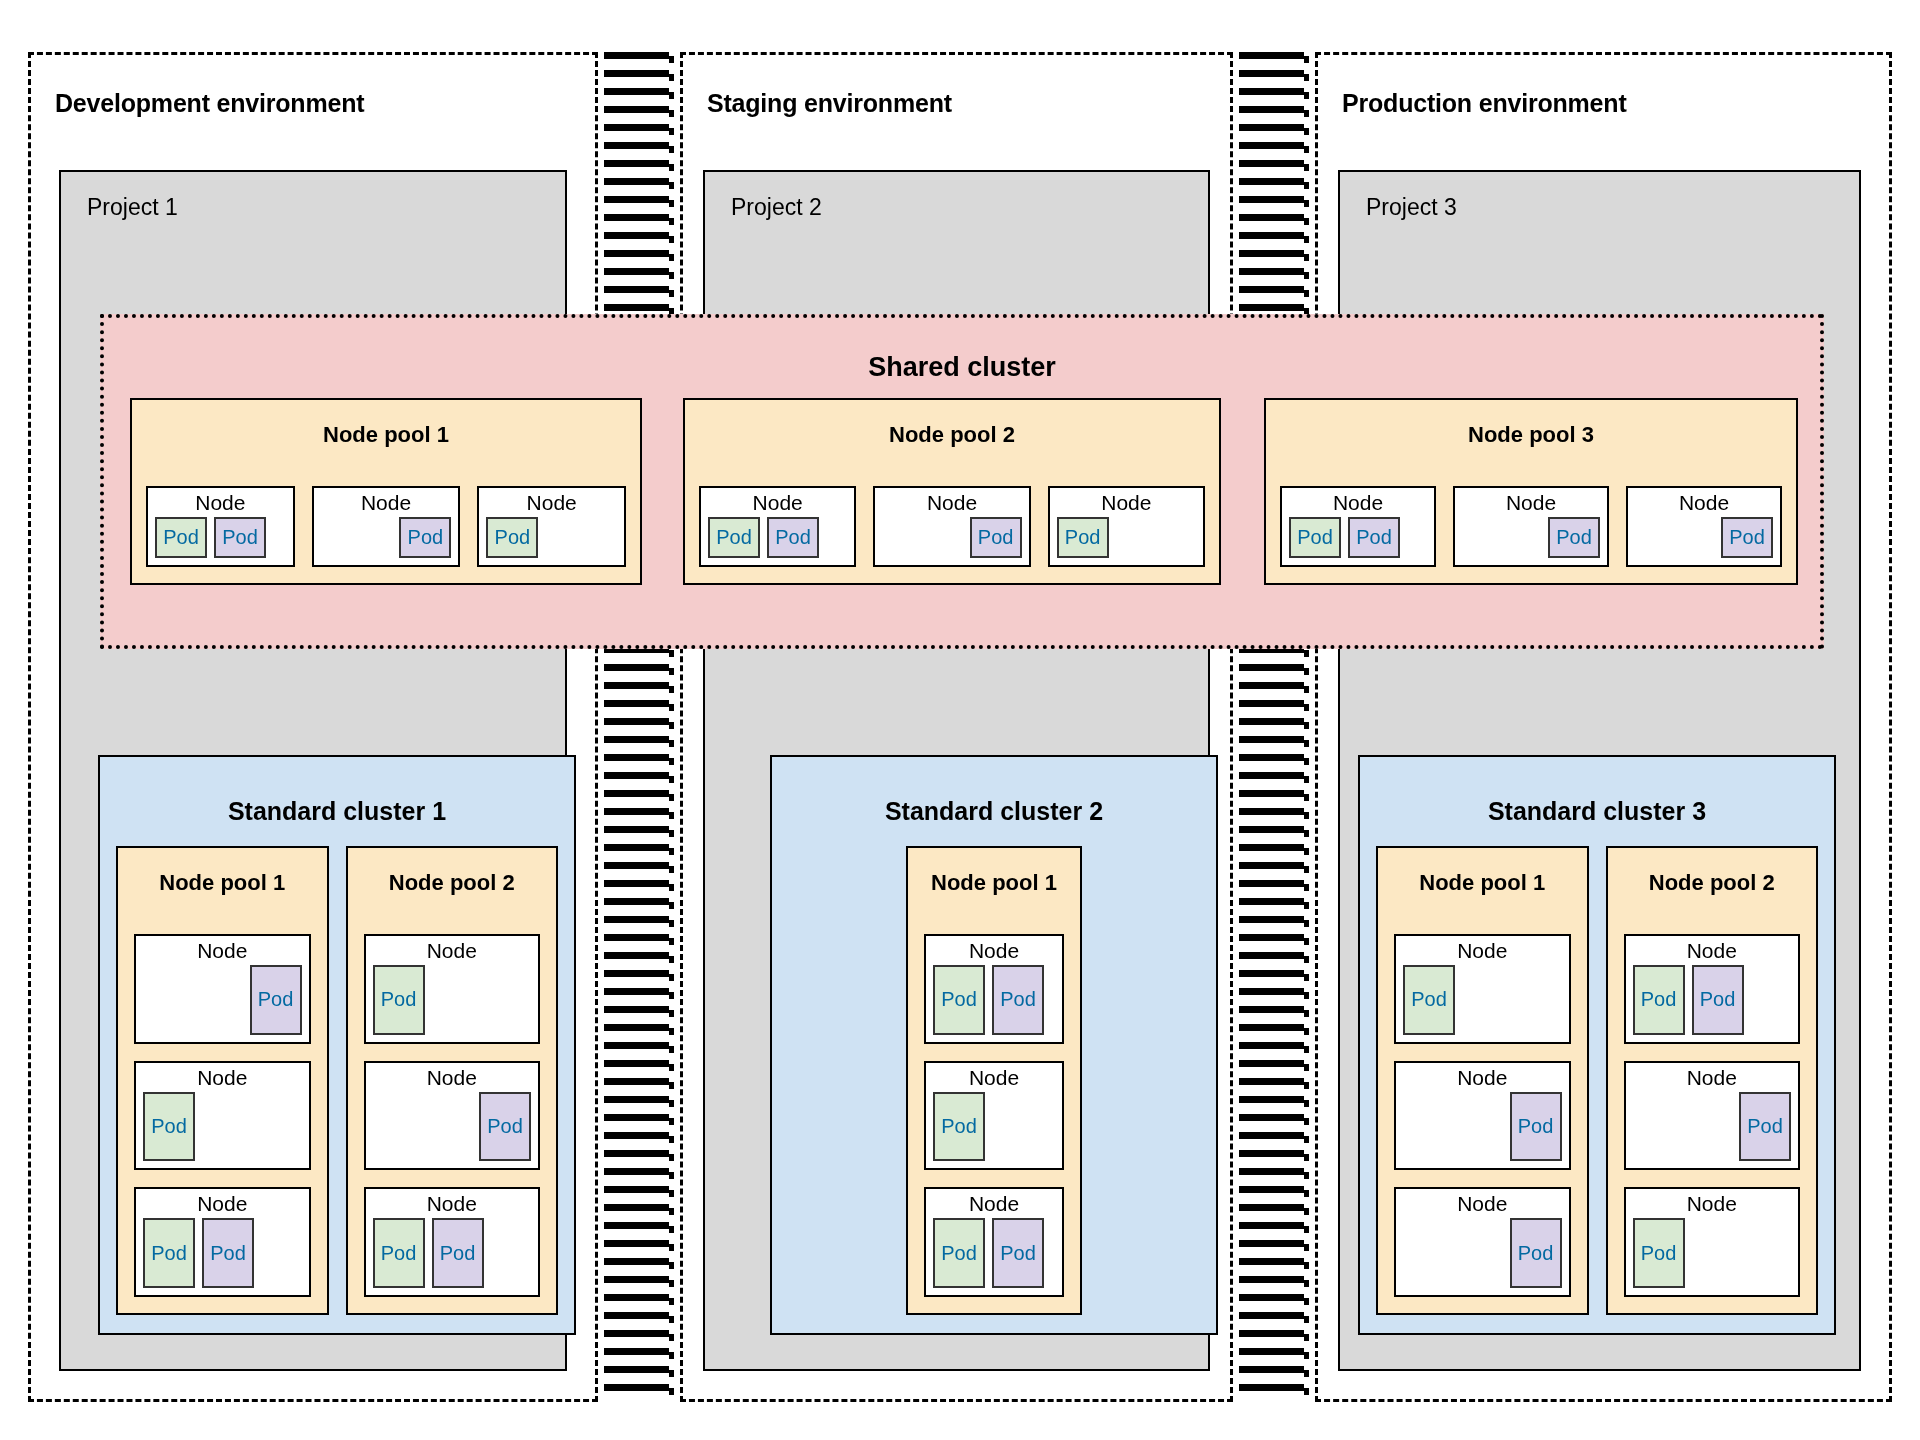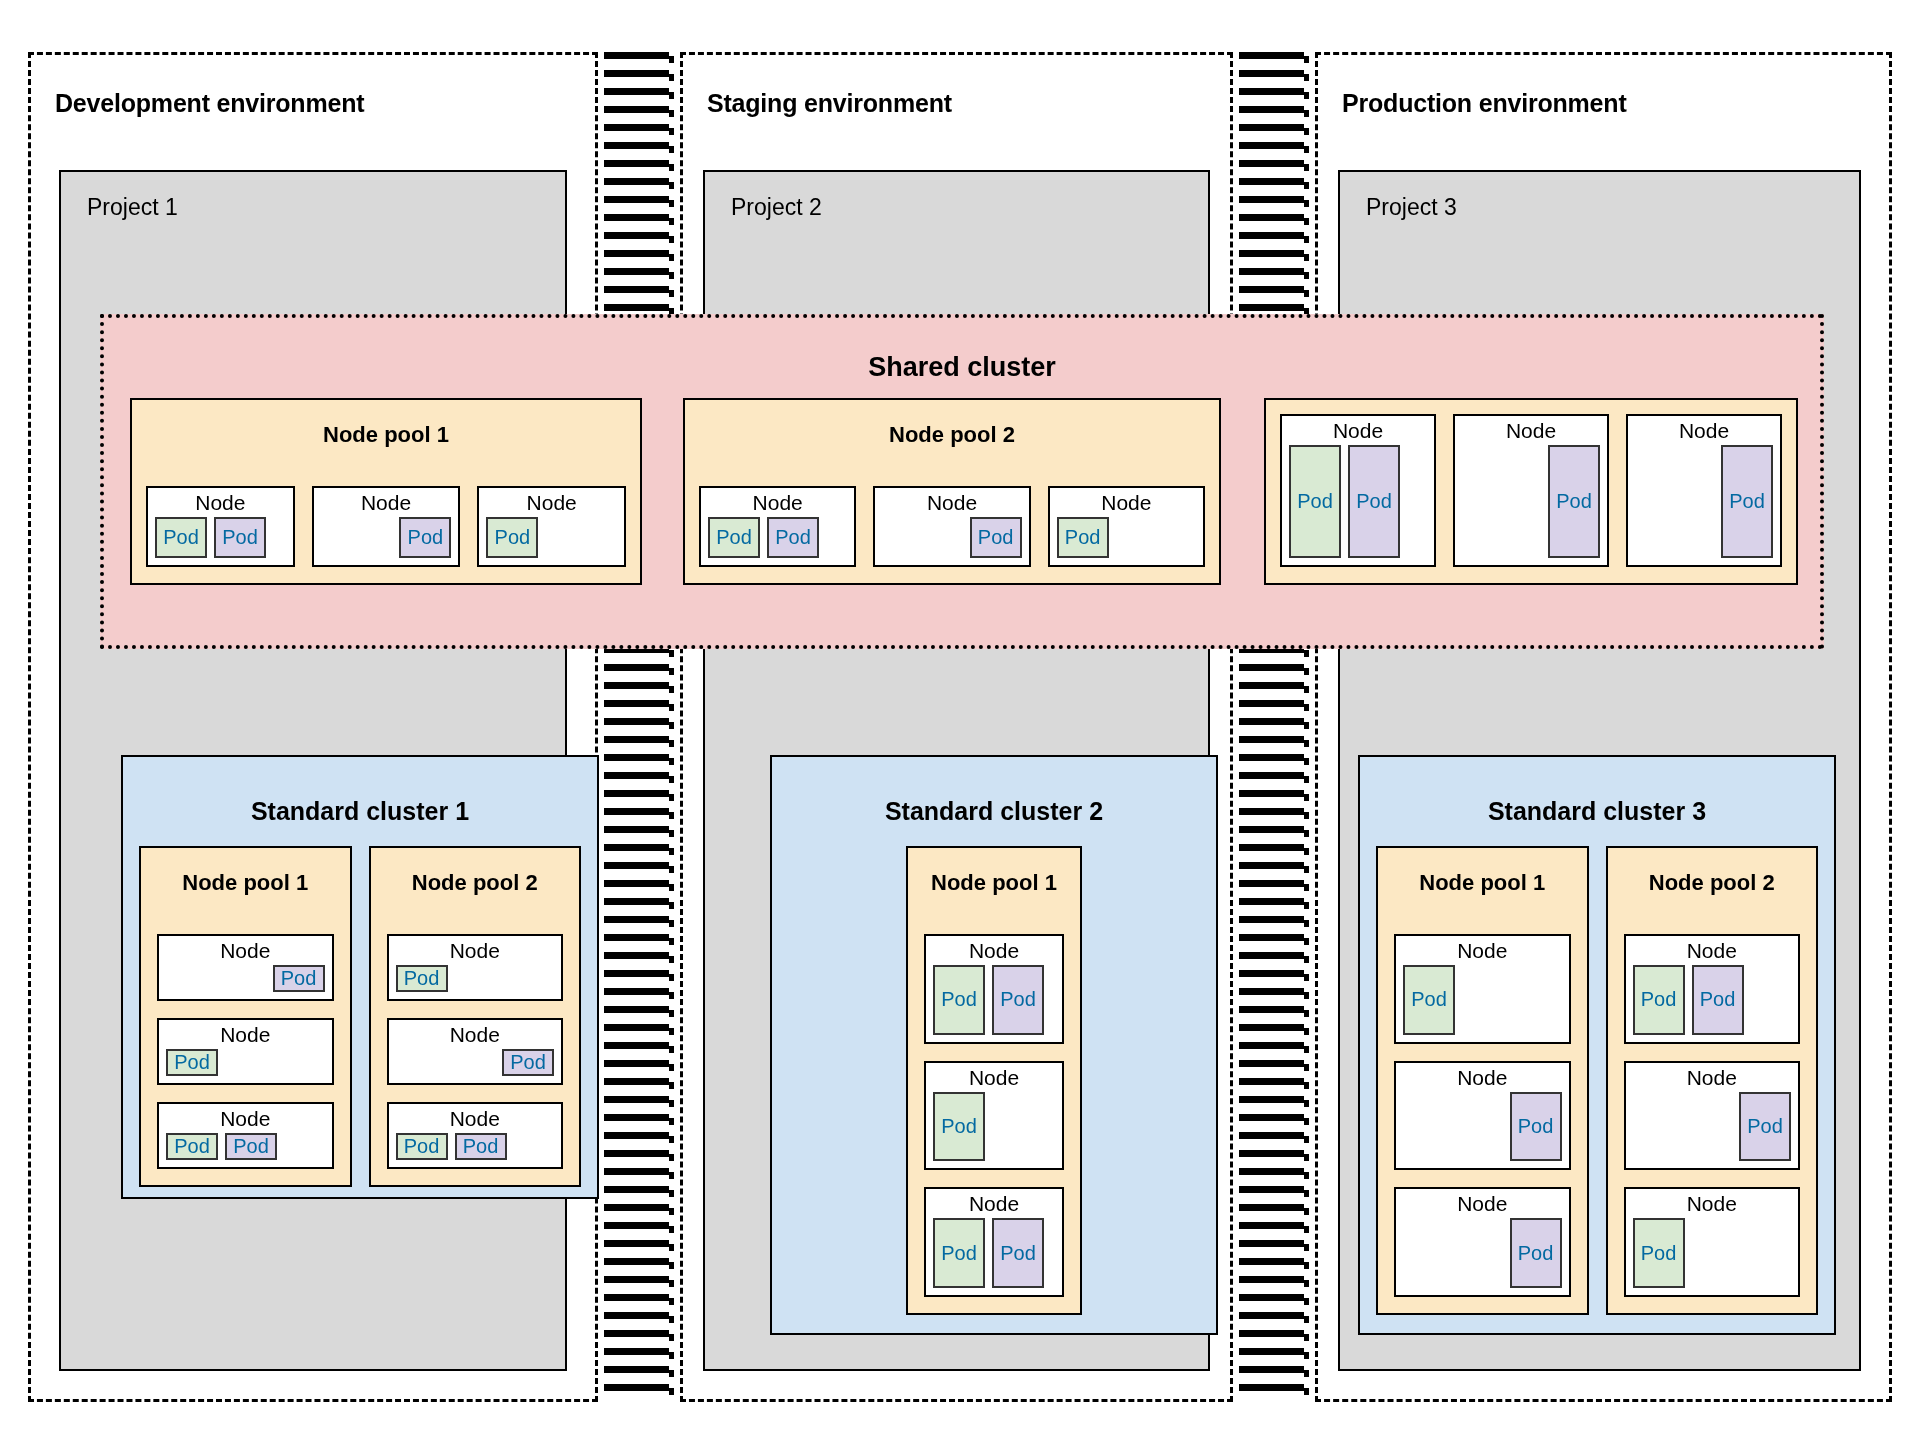--- a/index.html
+++ b/index.html
@@ -282,20 +282,21 @@
           </div>
           <div class="node">
             <div class="node-label">Node</div>
             <div class="pods align-left">
               <div class="pod green">Pod</div>
             </div>
           </div>
         </div>
       </div>
       <div class="pool pool-h" style="position: absolute; left: 1160px; width: 534px; top: 80px; height: 187px;">
+        <div class="pool-title">Node pool 3</div>
         <div class="node-row">
           <div class="node">
             <div class="node-label">Node</div>
             <div class="pods align-left">
               <div class="pod green">Pod</div>
               <div class="pod purple">Pod</div>
             </div>
           </div>
           <div class="node">
             <div class="node-label">Node</div>
@@ -306,21 +307,21 @@
           <div class="node">
             <div class="node-label">Node</div>
             <div class="pods align-right">
               <div class="pod purple">Pod</div>
             </div>
           </div>
         </div>
       </div>
     </div>
 
-  <div class="std-cluster" id="std-cluster-0" style="left:98px; top:755px; width:478px; height:444px;margin-left:23px;">
+  <div class="std-cluster" id="std-cluster-0" style="left:98px; top:755px; width:478px; height:580px;">
     <div class="std-title">Standard cluster 1</div>
     <div class="std-pools">
         <div class="pool pool-v">
           <div class="pool-title">Node pool 1</div>
           <div class="node-col">
             <div class="node">
               <div class="node-label">Node</div>
               <div class="pods align-right">
                 <div class="pod purple">Pod</div>
               </div>

